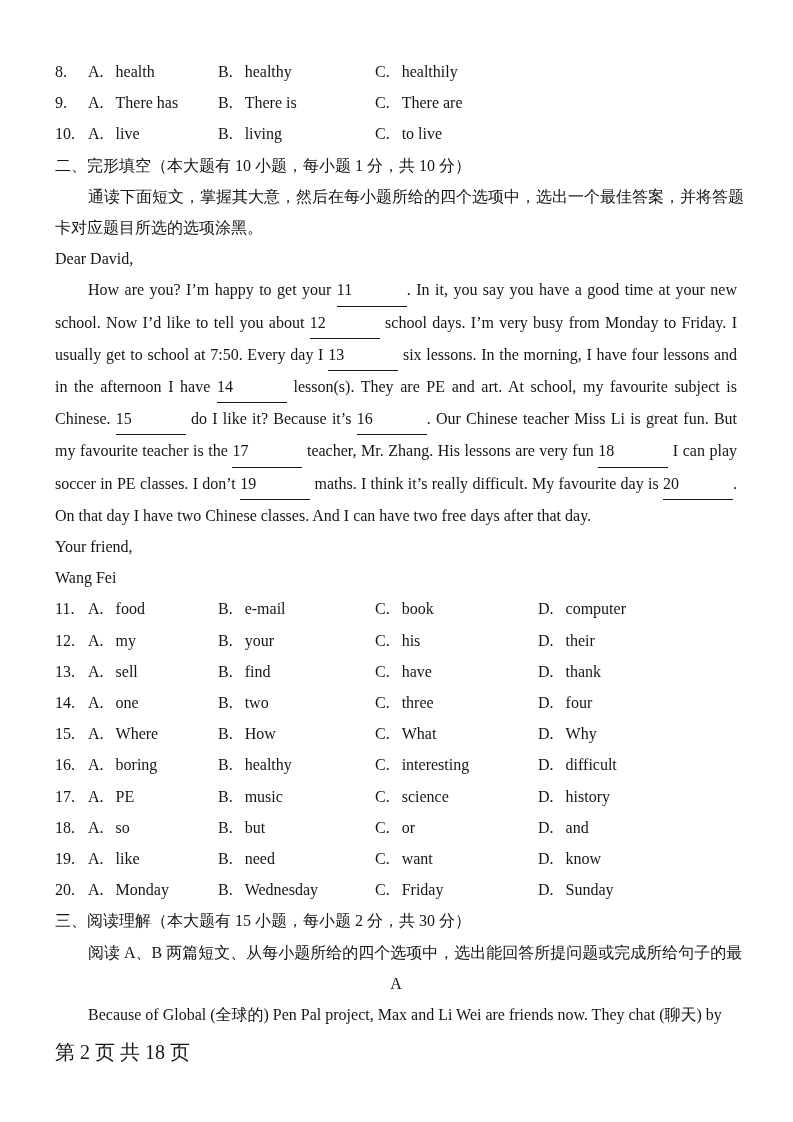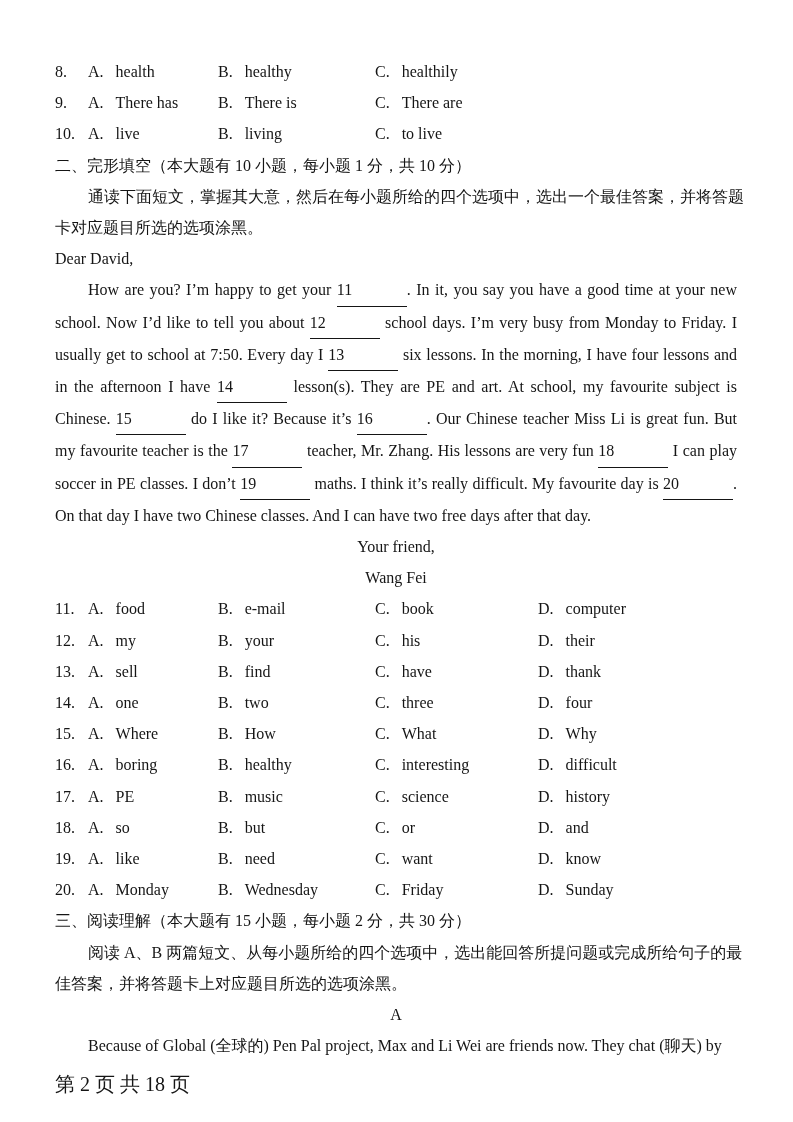--- a/index.html
+++ b/index.html
@@ -14,21 +14,21 @@
   .page {
     box-sizing: border-box;
     width: 793px; height: 1122px;
     padding: 56px 56px 0 55px;
   }
   .line { line-height: 31.2px; }
   .nowrap { white-space: nowrap; }
   .indent { text-indent: 33px; font-family: Liberation Serif, serif; }
   .bold { font-weight: normal; }
   .center { text-align: center; }
-  .right { text-align: center; font-family: Liberation Serif, serif; }
+  .right { text-align: left; font-family: Liberation Serif, serif; }
 
   
   .q-row {
     display: grid;
     grid-template-columns: 33px 130px 157px 163px auto;
     line-height: 31.2px;
     white-space: nowrap;
   }
   .q-num { }
   .opt-letter { margin-right: 12px; }
@@ -165,20 +165,19 @@
         <span class="q-num">20.</span>
         <span class="q-opt"><span class="opt-letter">A.</span><span class="opt-text">Monday</span></span>
         <span class="q-opt"><span class="opt-letter">B.</span><span class="opt-text">Wednesday</span></span>
         <span class="q-opt"><span class="opt-letter">C.</span><span class="opt-text">Friday</span></span>
         <span class="q-opt"><span class="opt-letter">D.</span><span class="opt-text">Sunday</span></span>
       </div>
     </div>
 
   <div class="line bold nowrap">三、阅读理解（本大题有 15 小题，每小题 2 分，共 30 分）</div>
   <div class="line indent nowrap">阅读 A、B 两篇短文、从每小题所给的四个选项中，选出能回答所提问题或完成所给句子的最</div>
-  <div class="line nowrap">佳答案，并将答题卡上对应题目所选的选项涂黑。</div>
 
   <div class="line center bold">A</div>
   <div class="line indent nowrap">Because of Global (全球的) Pen Pal project, Max and Li Wei are friends now. They chat (聊天) by</div>
 
   <div class="footer">第 2 页 共 18 页</div>
 
 </div>
 
 </body></html>

